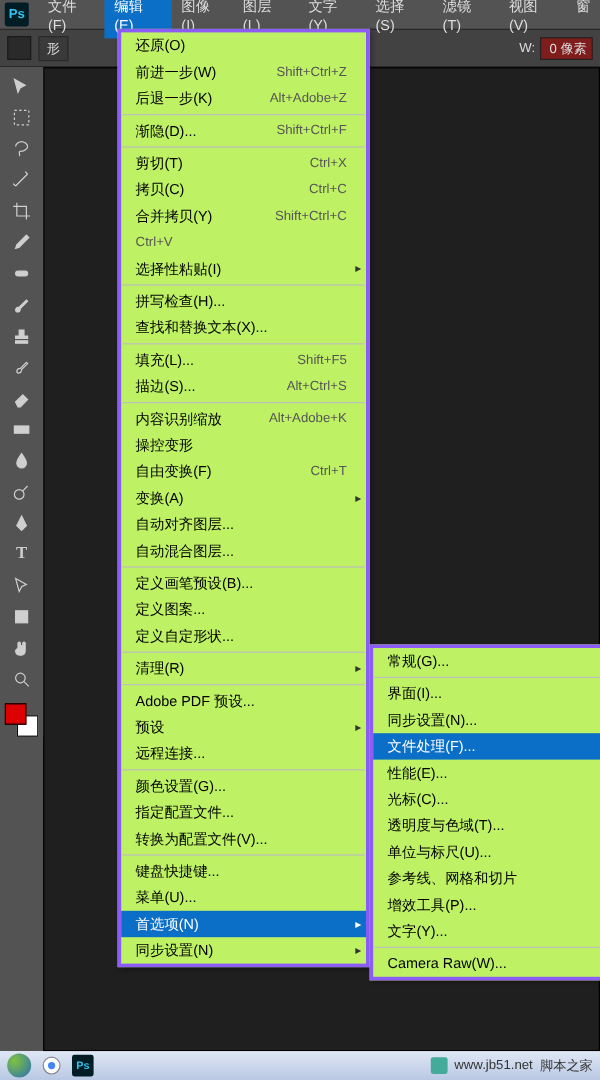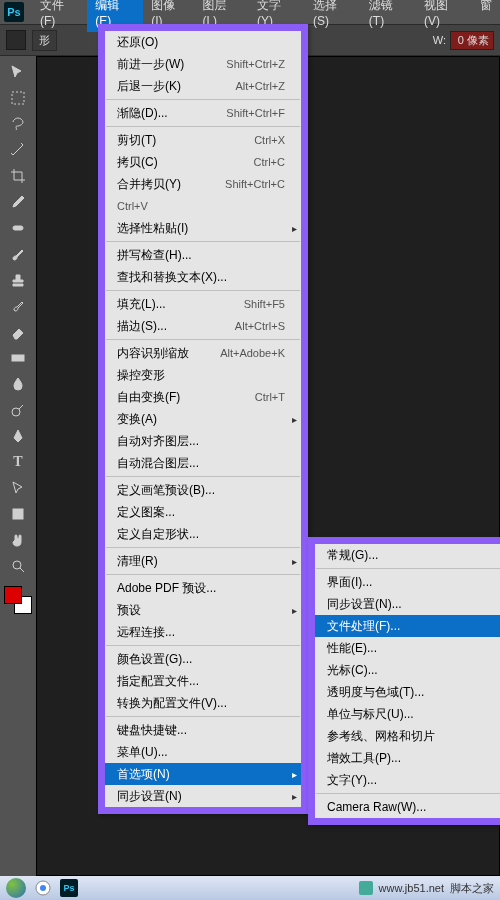--- a/index.html
+++ b/index.html
@@ -14,21 +14,21 @@
 .opt-label { background: #3a3a3a; padding: 2px 6px; border: 1px solid #2a2a2a; }
 .w-group { margin-left: auto; display: flex; align-items: center; gap: 4px; }
 .w-field { background: #7f1d1d; border: 1px solid #222; padding: 1px 4px; color: #ddd; min-width: 44px; text-align: right; }
 .workspace { position: absolute; top: 56px; left: 36px; right: 0; bottom: 0; background: #1f1f1f; border: 1px solid #000; }
 .tools { position: absolute; top: 56px; left: 0; width: 36px; background: #535353; display: flex; flex-direction: column; align-items: center; padding-top: 4px; gap: 2px; }
 .tool { width: 24px; height: 24px; display: flex; align-items: center; justify-content: center; color: #ccc; font-size: 14px; cursor: default; }
 .tool svg { width: 16px; height: 16px; fill: #cfcfcf; stroke: #cfcfcf; }
 .swatches { margin-top: 6px; width: 28px; height: 28px; position: relative; }
 .sw-fore { position: absolute; top: 0; left: 0; width: 18px; height: 18px; background: #d00; border: 1px solid #000; }
 .sw-back { position: absolute; bottom: 0; right: 0; width: 18px; height: 18px; background: #fff; border: 1px solid #000; }
-.dropdown { position: absolute; background: #e5e5e5; border: 7px solid #8b5cf6; box-shadow: 2px 2px 4px rgba(0,0,0,.3); font-size: 12px; color: #000; }
+.dropdown { position: absolute; background: #bef264; border: 3px solid #8b5cf6; box-shadow: 2px 2px 4px rgba(0,0,0,.3); font-size: 12px; color: #000; }
 .dd-main { top: 24px; left: 98px; width: 210px; }
 .dd-sub { top: 537px; left: 308px; width: 212px; }
 .dd-row { display: flex; align-items: center; height: 22px; padding: 0 16px 0 12px; position: relative; cursor: default; }
 .dd-row.hl { background: #0b6fc7; color: #fff; }
 .dd-row .lbl { flex: 1; white-space: nowrap; }
 .dd-row .sc { color: #555; font-size: 11px; }
 .dd-row .arr { position: absolute; right: 4px; font-size: 10px; color: #333; }
 .dd-row.hl .arr { color: #fff; }
 .dd-sep { height: 1px; background: #bfbfbf; margin: 2px 1px; }
 .taskbar { position: absolute; bottom: 0; left: 0; width: 500px; height: 24px; background: linear-gradient(#dfe7f5, #b9c8e3); display: flex; align-items: center; justify-content: space-between; padding: 0 6px; font-size: 11px; }
@@ -177,21 +177,21 @@
   <div class="dropdown dd-main" id="edit-menu">
       <div class="dd-row">
         <span class="lbl">还原(O)</span>
       </div>
       <div class="dd-row">
         <span class="lbl">前进一步(W)</span>
         <span class="sc">Shift+Ctrl+Z</span>
       </div>
       <div class="dd-row">
         <span class="lbl">后退一步(K)</span>
-        <span class="sc">Alt+Ctrl+Z</span>
+        <span class="sc">Alt+Adobe+Z</span>
       </div>
       <div class="dd-sep"></div>
       <div class="dd-row">
         <span class="lbl">渐隐(D)...</span>
         <span class="sc">Shift+Ctrl+F</span>
       </div>
       <div class="dd-sep"></div>
       <div class="dd-row">
         <span class="lbl">剪切(T)</span>
         <span class="sc">Ctrl+X</span>

